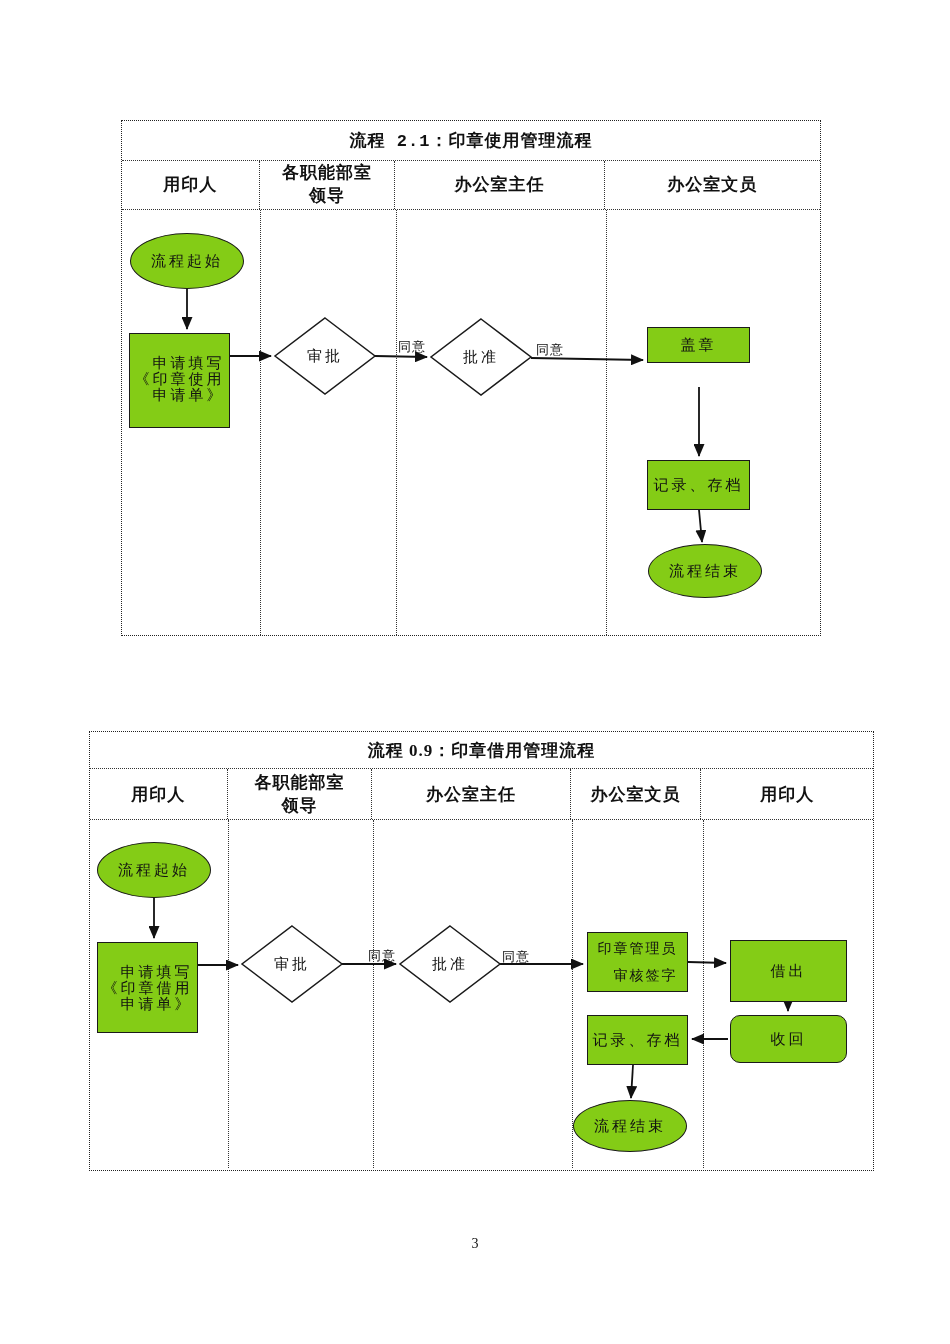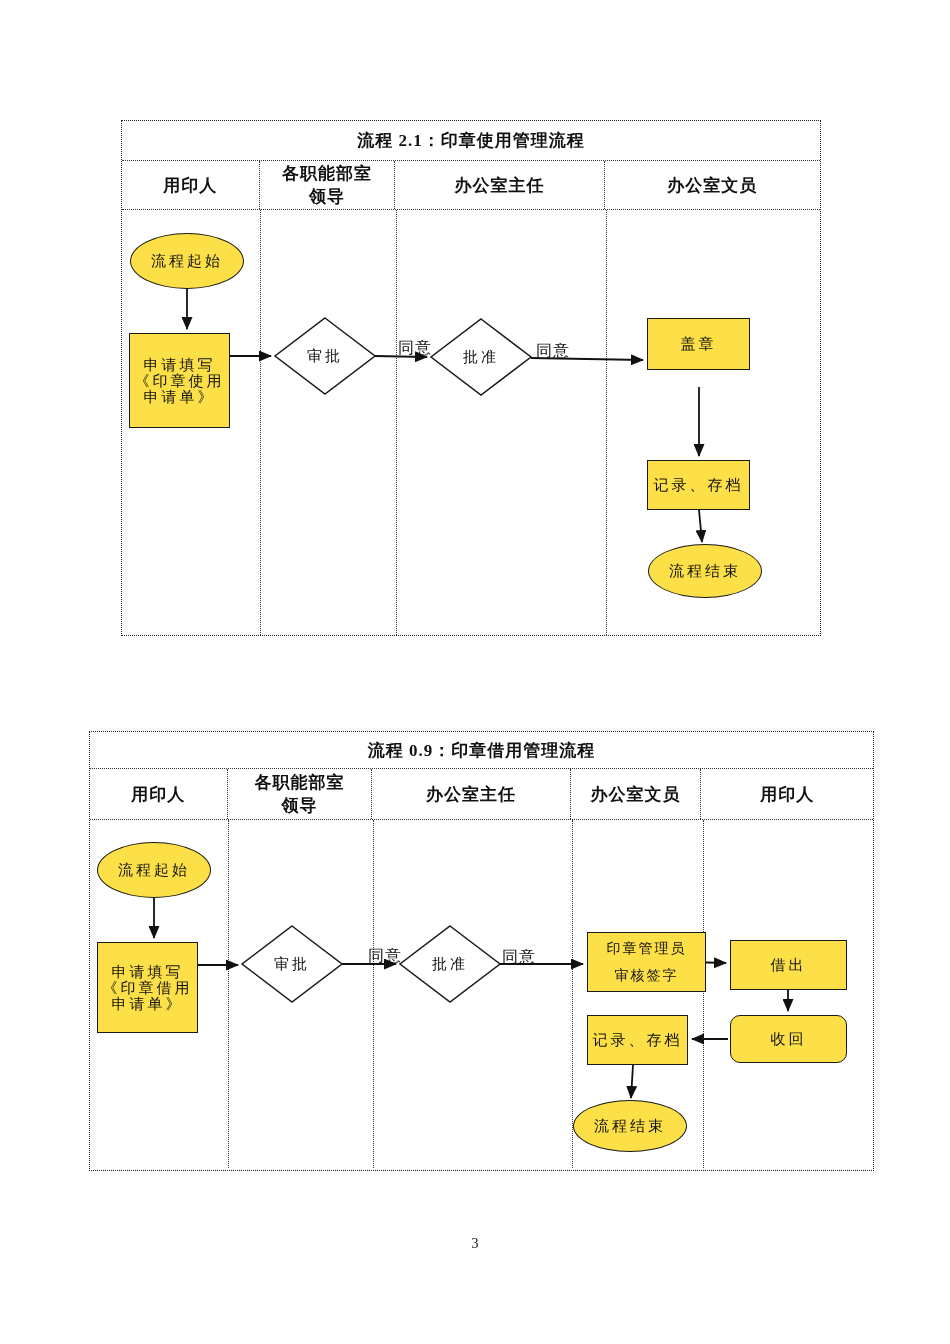--- a/index.html
+++ b/index.html
@@ -12,36 +12,36 @@
     font-weight:700;font-size:17px;letter-spacing:1px;box-sizing:border-box;}
   .header-row{display:flex;border-bottom:1px dotted #333;box-sizing:border-box;}
   .header-cell{display:flex;align-items:center;justify-content:center;text-align:center;
     font-weight:700;font-size:17px;letter-spacing:1px;line-height:23px;border-right:1px dotted #333;
     box-sizing:border-box;white-space:pre-line;}
   .header-cell:last-child{border-right:none;}
   .chart-body{position:relative;box-sizing:border-box;}
   .vdiv{position:absolute;top:0;bottom:0;width:0;border-left:1px dotted #333;}
   .arrows{position:absolute;left:0;top:0;pointer-events:none;}
   .node{position:absolute;display:flex;align-items:center;justify-content:center;
-    background:#fde047;font-size:15px;letter-spacing:3px;box-sizing:border-box;text-align:center;}
+    background:#84cc16;font-size:15px;letter-spacing:3px;box-sizing:border-box;text-align:right;}
   .rect{border:1.5px solid #1a1a1a;}
   .ellipse{border:1.5px solid #1a1a1a;border-radius:50%;}
   .ml{white-space:pre-line;line-height:16px;}
   .ml2{white-space:pre-line;line-height:27px;}
   .diamond{position:absolute;}
   .diamond svg{display:block;overflow:visible;}
   .diamond .dlabel{position:absolute;left:0;top:0;right:0;bottom:0;display:flex;
     align-items:center;justify-content:center;font-size:15px;letter-spacing:3px;}
-  .agree{position:absolute;font-size:16px;letter-spacing:1px;line-height:14px;}
+  .agree{position:absolute;font-size:13px;letter-spacing:1px;line-height:14px;}
   .page-number{position:absolute;left:0;width:100%;text-align:center;font-size:14px;}
 </style>
 </head>
 <body>
 
-<div class="flow-table" id="chart1" style="left:121px;top:120px;width:700px;height:516px;">
+<div class="flow-table" id="chart1" style="left:121px;top:120px;width:700px;height:516px;font-family:Liberation Mono, monospace;">
   <div class="title-row" style="height:40px;">流程 2.1：印章使用管理流程</div>
   <div class="header-row" style="height:49px;">
     <div class="header-cell" style="width:138px;">用印人</div>
     <div class="header-cell" style="width:136px;">各职能部室
 领导</div>
     <div class="header-cell" style="width:210px;">办公室主任</div>
     <div class="header-cell" style="width:216px;">办公室文员</div>
   </div>
   <div class="chart-body" style="height:425px;">
     <div class="vdiv" style="left:138px;"></div>
@@ -79,21 +79,21 @@
 
     <div class="diamond" style="left:309px;top:109px;width:100px;height:76px;">
       <svg width="100" height="76" viewBox="0 0 100 76">
         <polygon points="50,0 100,38 50,76 0,38" fill="#fff" stroke="#1a1a1a" stroke-width="1.5"></polygon>
       </svg>
       <span class="dlabel">批准</span>
     </div>
 
     <span class="agree" style="left:414px;top:134px;">同意</span>
 
-    <div class="node rect" style="left:525px;top:108px;width:103px;height:52px;">盖章</div>
+    <div class="node rect" style="left:525px;top:117px;width:103px;height:36px;">盖章</div>
 
     <div class="node rect" style="left:525px;top:250px;width:103px;height:50px;">记录、存档</div>
 
     <div class="node ellipse" style="left:526px;top:334px;width:114px;height:54px;">流程结束</div>
   </div>
 </div>
 
 <div class="flow-table" id="chart2" style="left:89px;top:731px;width:785px;height:440px;">
   <div class="title-row" style="height:37px;">流程 0.9：印章借用管理流程</div>
   <div class="header-row" style="height:51px;">
@@ -143,24 +143,24 @@
 
     <div class="diamond" style="left:310px;top:106px;width:100px;height:76px;">
       <svg width="100" height="76" viewBox="0 0 100 76">
         <polygon points="50,0 100,38 50,76 0,38" fill="#fff" stroke="#1a1a1a" stroke-width="1.5"></polygon>
       </svg>
       <span class="dlabel">批准</span>
     </div>
 
     <span class="agree" style="left:412px;top:130px;">同意</span>
 
-    <div class="node rect ml2" style="left:497px;top:112px;width:119px;height:60px;font-size:14px;letter-spacing:2px;">印章管理员
+    <div class="node rect ml2" style="left:497px;top:112px;width:101px;height:60px;font-size:14px;letter-spacing:2px;">印章管理员
 审核签字</div>
 
-    <div class="node rect" style="left:640px;top:120px;width:117px;height:50px;">借出</div>
+    <div class="node rect" style="left:640px;top:120px;width:117px;height:62px;">借出</div>
 
     <div class="node rect" style="left:640px;top:195px;width:117px;height:48px;border-radius:10px;">收回</div>
 
     <div class="node rect" style="left:497px;top:195px;width:101px;height:50px;">记录、存档</div>
 
     <div class="node ellipse" style="left:483px;top:280px;width:114px;height:52px;">流程结束</div>
   </div>
 </div>
 
 <div class="page-number" style="top:1236px;">3</div>

